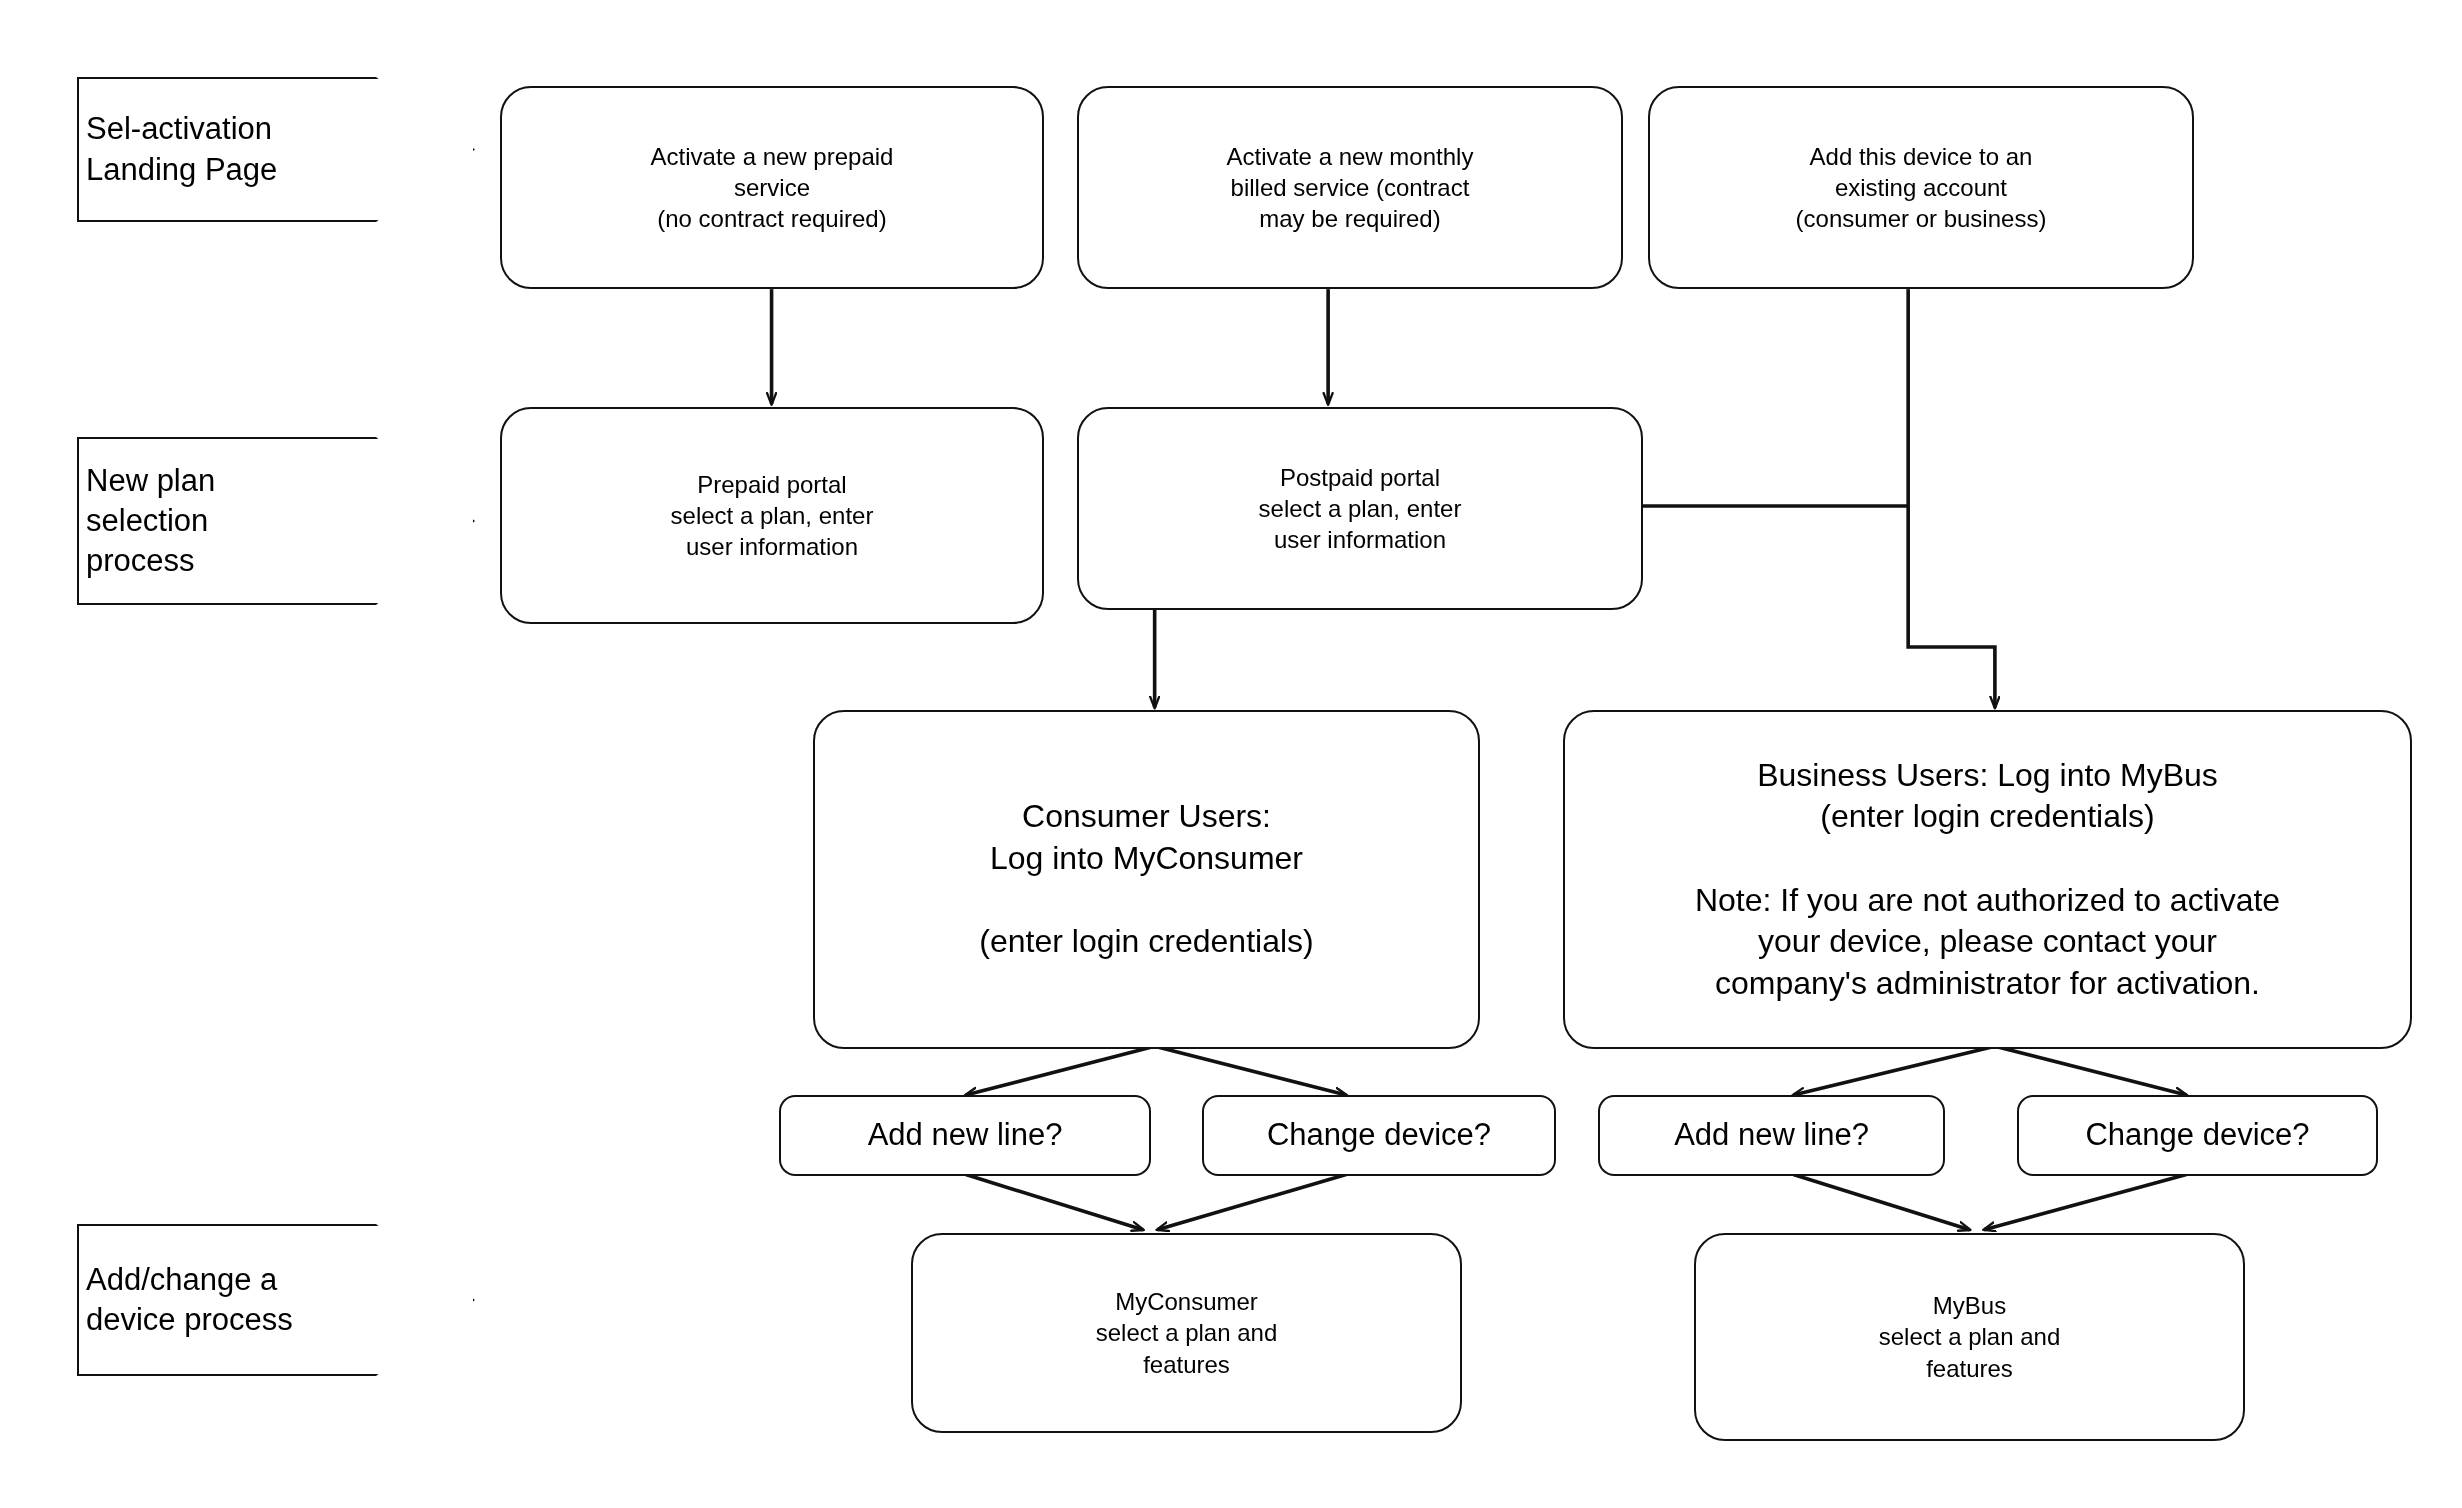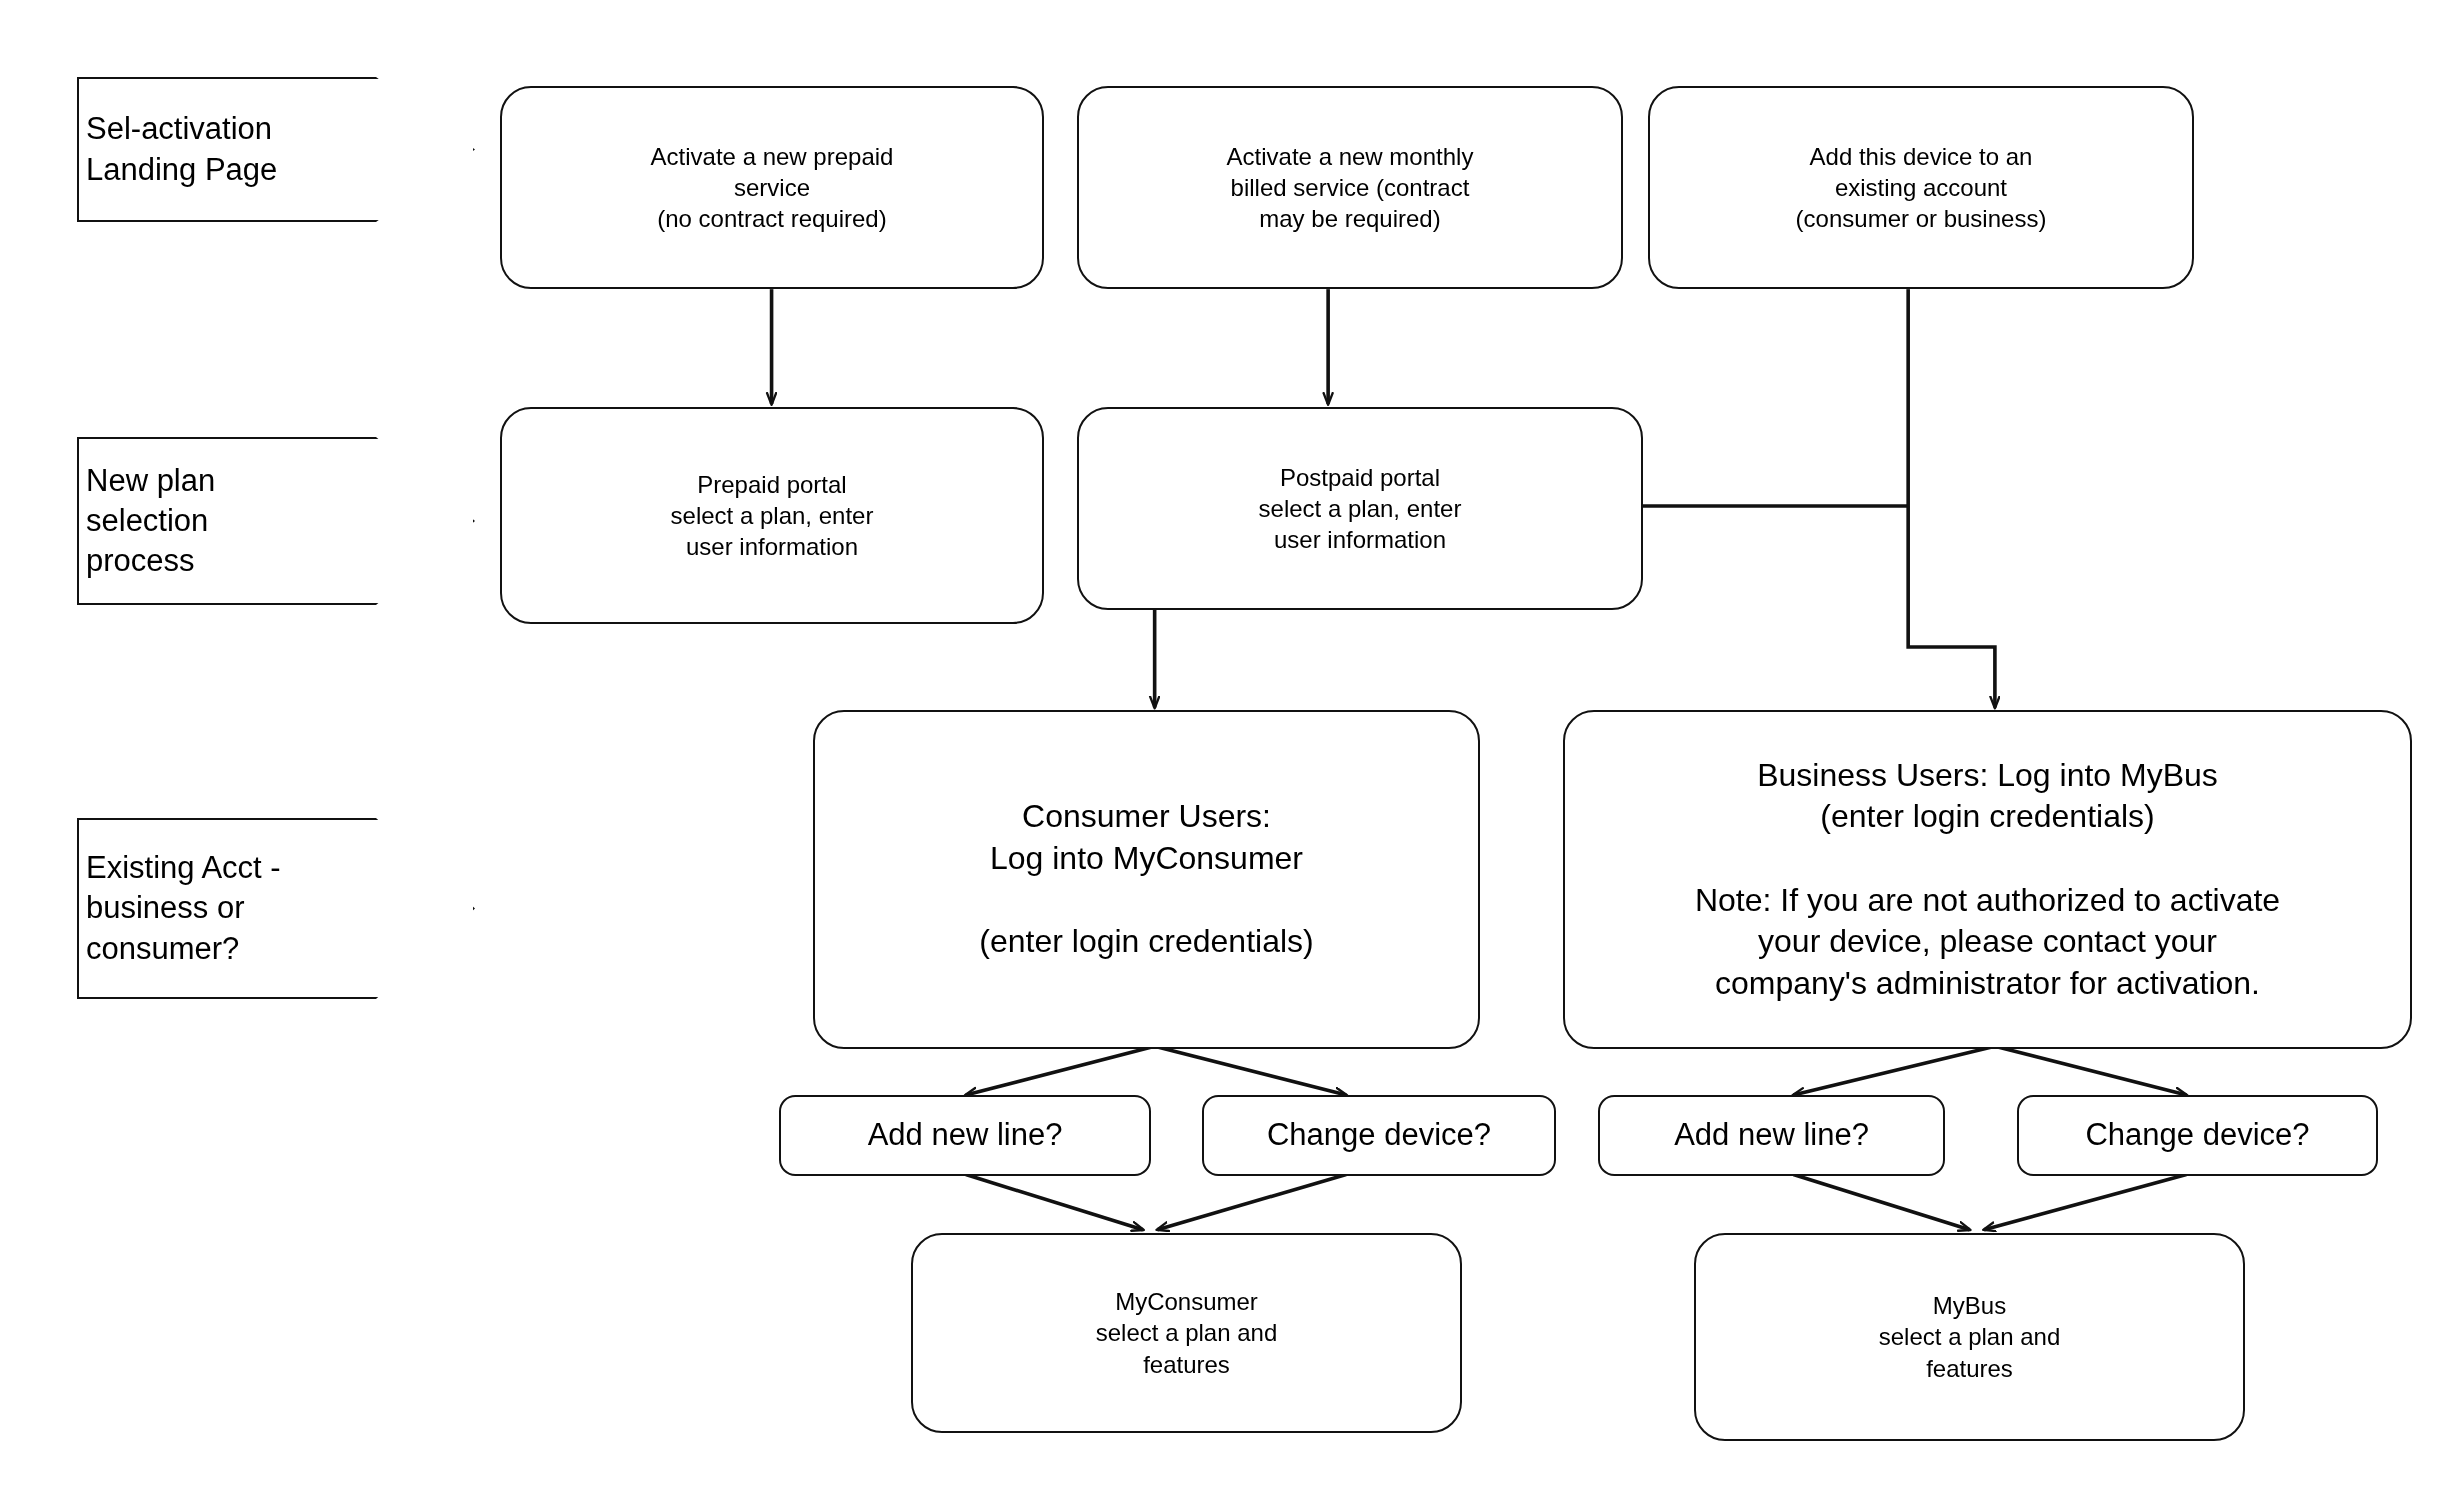--- a/index.html
+++ b/index.html
@@ -115,26 +115,25 @@
     <span class="stage-inner">Sel-activation
 Landing Page</span>
   </div>
 
   <div class="stage" style="left:77px;  top:425px; width:398px; height:168px;margin-top:12px;">
     <span class="stage-inner">New plan
 selection
 process</span>
   </div>
 
-  <div class="stage" style="left:77px;  top:818px; width:398px; height:181px;">
-    <span class="stage-inner">Existing Acct -
-business or
-consumer?</span>
-  </div>
-
+
+  <div class="stage" style="left:77px;  top:1224px; width:398px; height:152px;">
+    <span class="stage-inner">Add/change a
+device process</span>
+  </div>
 
   <div class="node" style="left:500px;  top:86px; width:544px; height:203px;">
     <span class="node-text">Activate a new prepaid
 service
 (no contract required)</span>
   </div>
 
   <div class="node" style="left:1077px; top:86px; width:546px; height:203px;">
     <span class="node-text">Activate a new monthly
 billed service (contract

